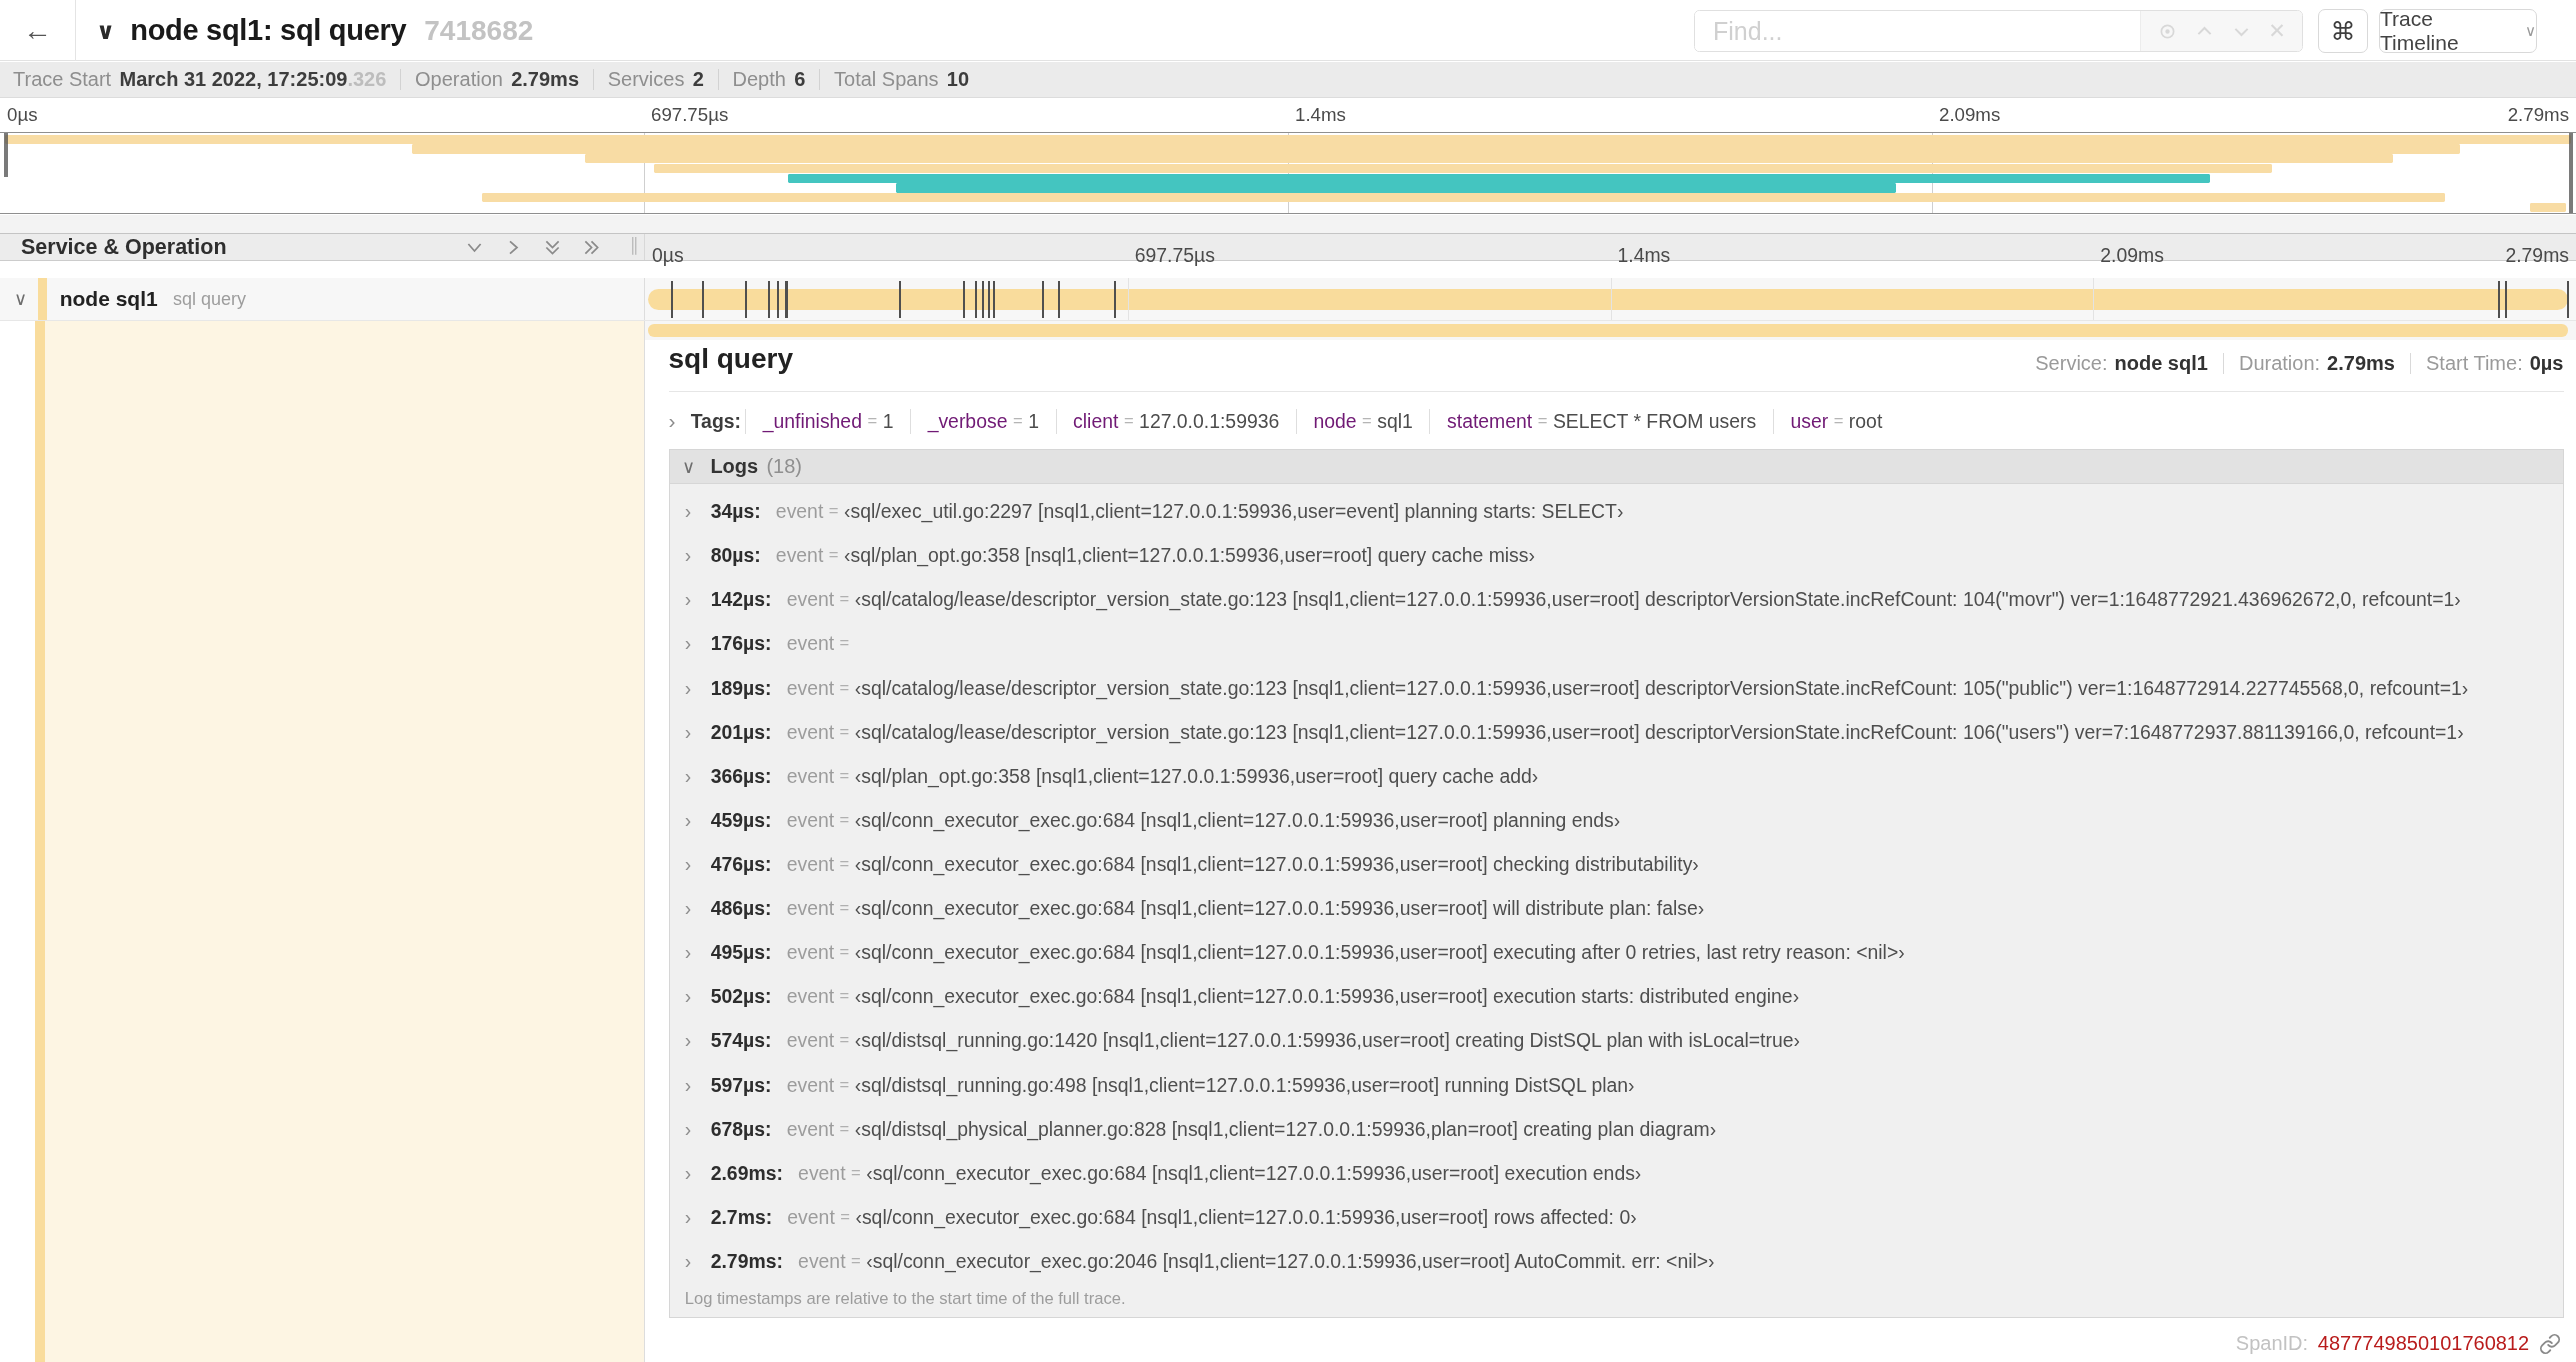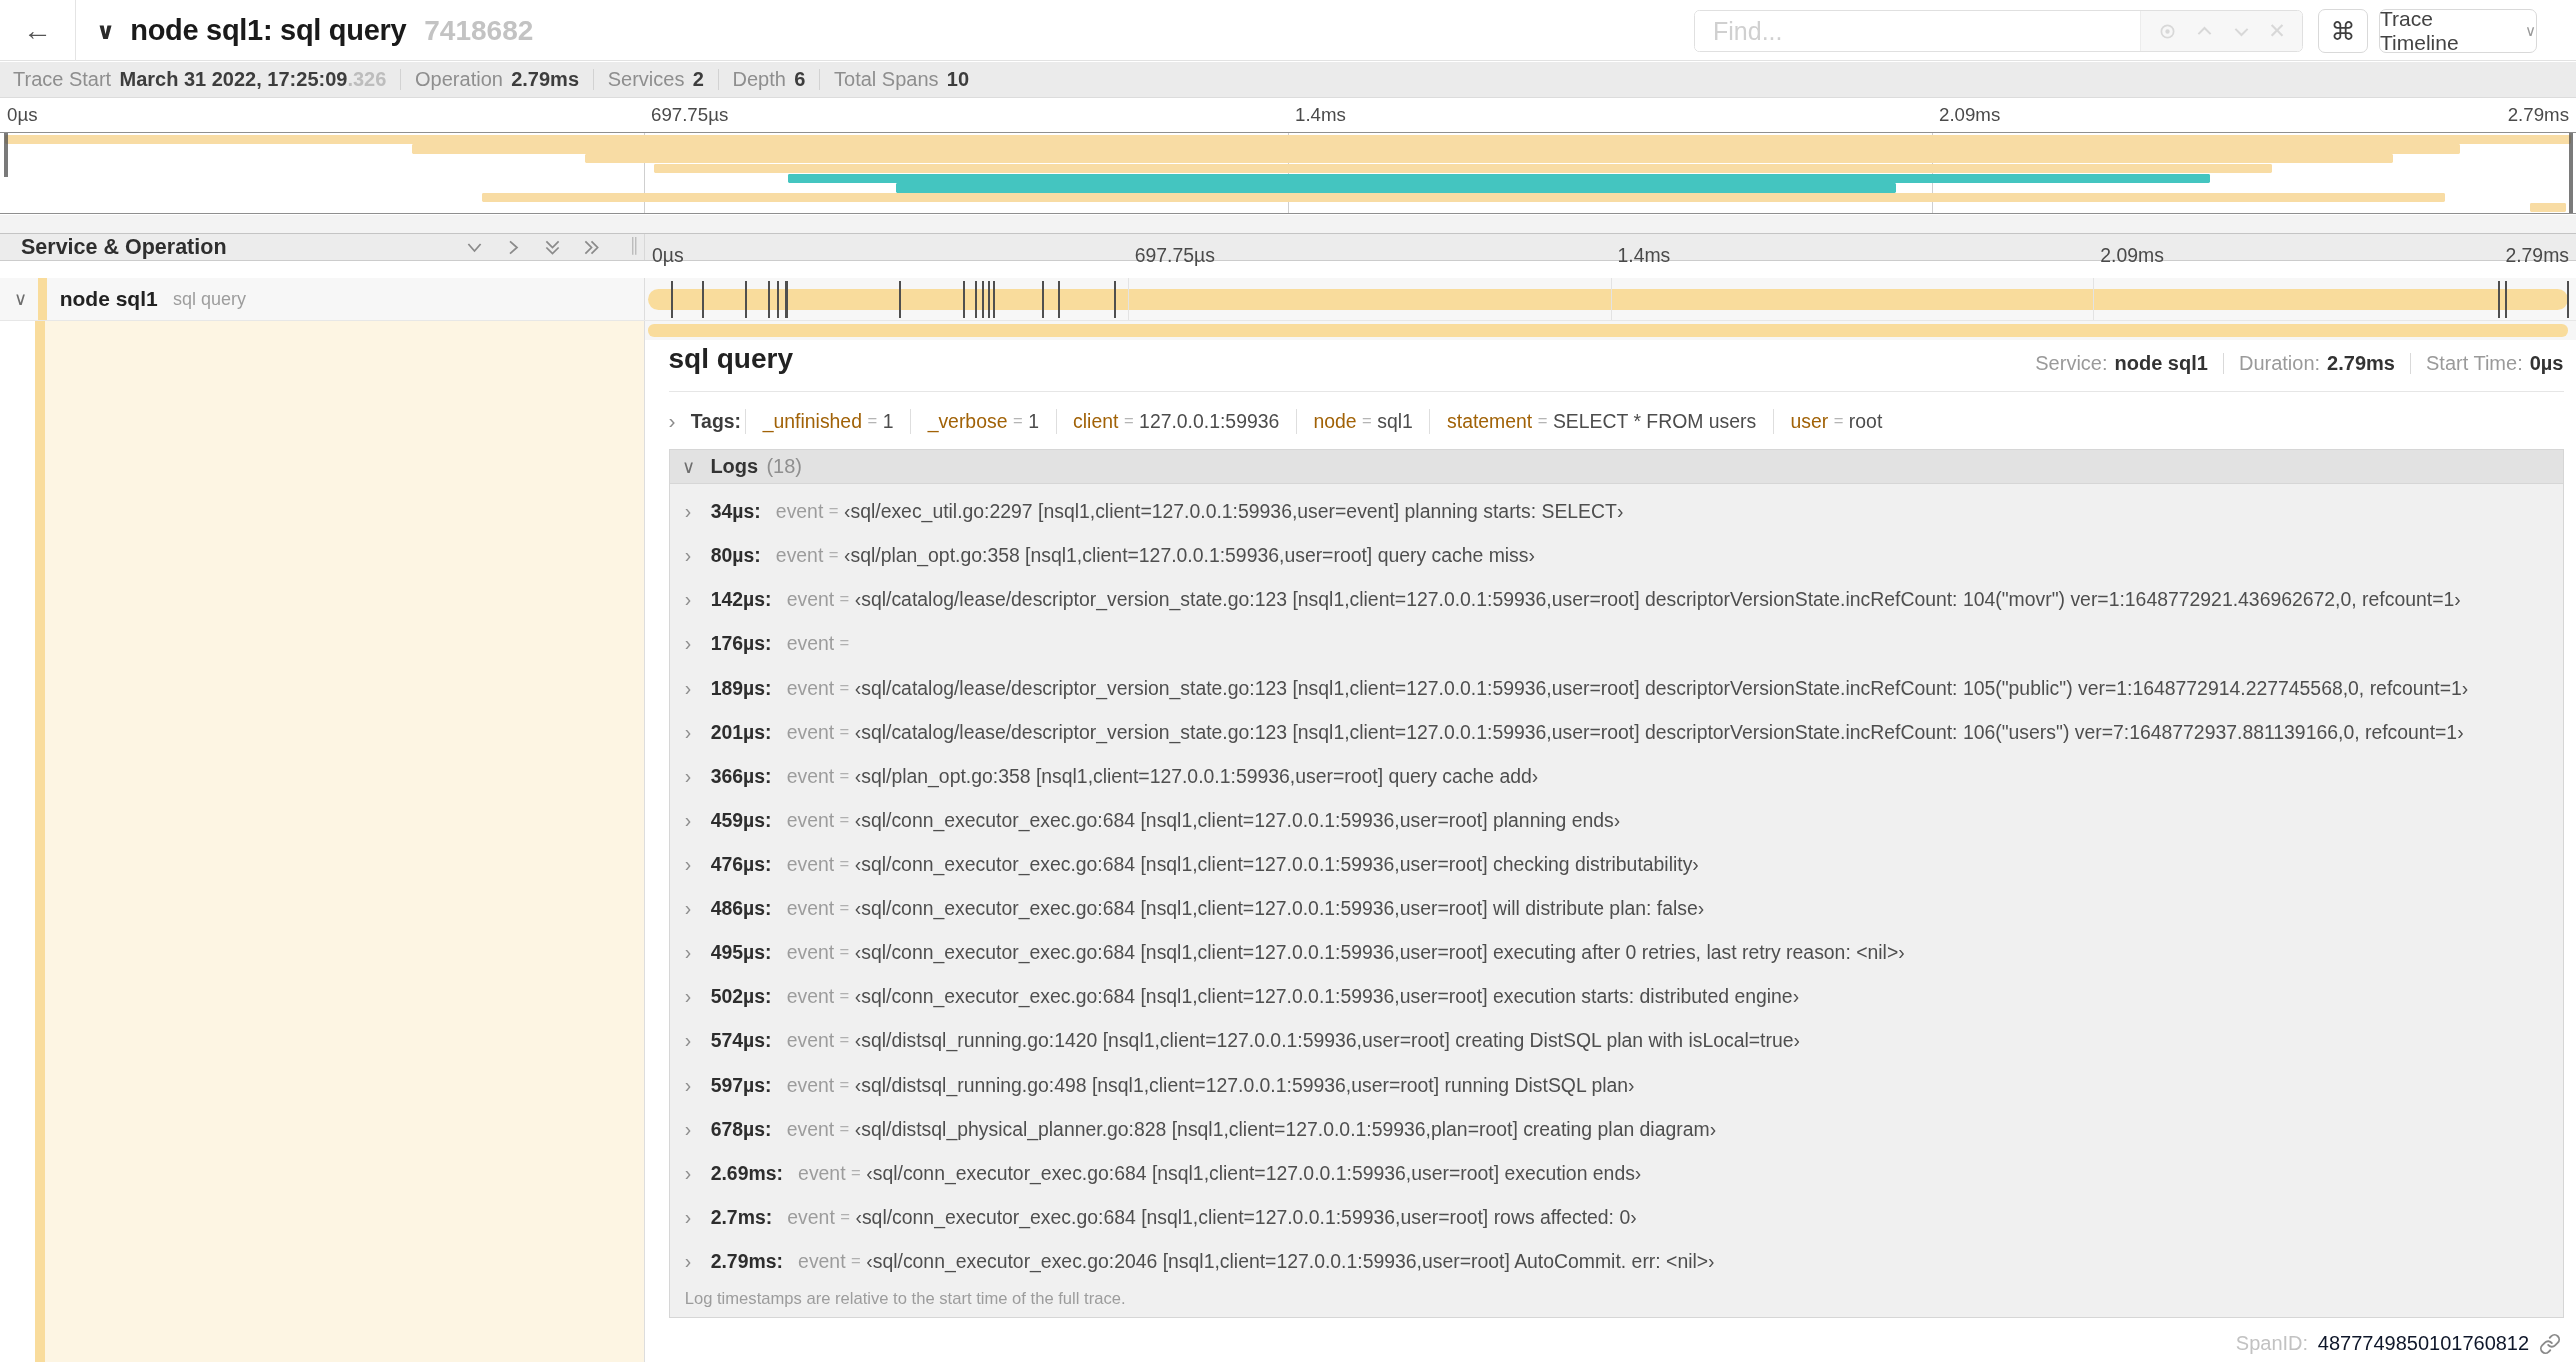--- a/index.html
+++ b/index.html
@@ -81,21 +81,21 @@
   .detail-stats { position:absolute; right:12.5px; top:30.5px; font-size:20px; display:flex; align-items:center; }
   .stat-label { color:#9a9a9a; margin-right:7px; }
   .stat-value { color:#333; font-weight:bold; }
   .stat-div { width:0.7px; height:21px; background:#d9d9d9; margin:0 15.2px; }
   .detail-hr { position:absolute; left:23.5px; right:12.5px; top:70px; height:0.7px; background:#e6e6e6; }
 
   .tags-row { position:absolute; left:23.5px; top:84px; right:12.5px; height:32px; display:flex; align-items:center; font-size:19.4px; cursor:pointer; }
   .tags-chevron { color:#8a8a8a; font-size:21px; margin-right:15.2px; }
   .tags-label { font-weight:bold; color:#3c3c3c; margin-right:4.2px;text-align:right; }
   .tag-pill { display:flex; align-items:center; padding:0 16.6px; border-left:0.7px solid #dedede; height:25px; white-space:nowrap; }
-  .tag-key { color:#a16207; }
+  .tag-key { color:#701a75; }
   .tag-eq { color:#b5b5b5; font-size:16.6px; margin:0 5.5px; }
   .tag-val { color:#4c4c4c; }
 
   .logs-block { position:absolute; left:23.5px; right:12.5px; top:128px; bottom:44px; }
   .logs-header { position:absolute; left:0; right:0; top:0; height:35px; background:#e2e2e2; border:0.7px solid #d6d6d6;
     display:flex; align-items:center; cursor:pointer; }
   .logs-chevron { color:#6e6e6e; font-size:18px; margin:0 15.2px 0 12.5px; }
   .logs-title { font-size:20px; font-weight:bold; color:#333; margin-right:8.3px; }
   .logs-count { font-size:20px; color:#8f8f8f; }
   .logs-body { position:absolute; left:0; right:0; top:35px; bottom:0; background:#f0f0f0;
@@ -103,21 +103,21 @@
   .log-row { position:absolute; left:15.2px; right:7px; height:32px; display:flex; align-items:center; white-space:nowrap; overflow:hidden; cursor:pointer; }
   .log-chevron { color:#8c8c8c; font-size:19.4px; width:26px; }
   .log-time { font-size:19.4px; font-weight:bold; color:#2d2d2d; margin-right:15.2px; }
   .log-key { font-size:19.4px; color:#9c9c9c; }
   .log-eq { font-size:16.6px; color:#b0b0b0; margin:0 5.5px; }
   .log-val { font-size:19.4px; color:#4e4e4e; }
   .logs-note { position:absolute; left:15.2px; bottom:8.3px; font-size:16.6px; color:#9c9c9c; }
 
   .spanid-row { position:absolute; right:15.2px; bottom:7px; display:flex; align-items:center; gap:9.7px; font-size:20px; }
   .spanid-label { color:#c2c2c2; }
-  .spanid-value { color:#0f172a; }
+  .spanid-value { color:#b91c1c; }
   .spanid-row svg { cursor:pointer; }
 </style>
 </head>
 <body>
 
 <div class="app-header">
   <div class="back-btn">
     <span>←</span>
   </div>
   <div class="title-wrap">

